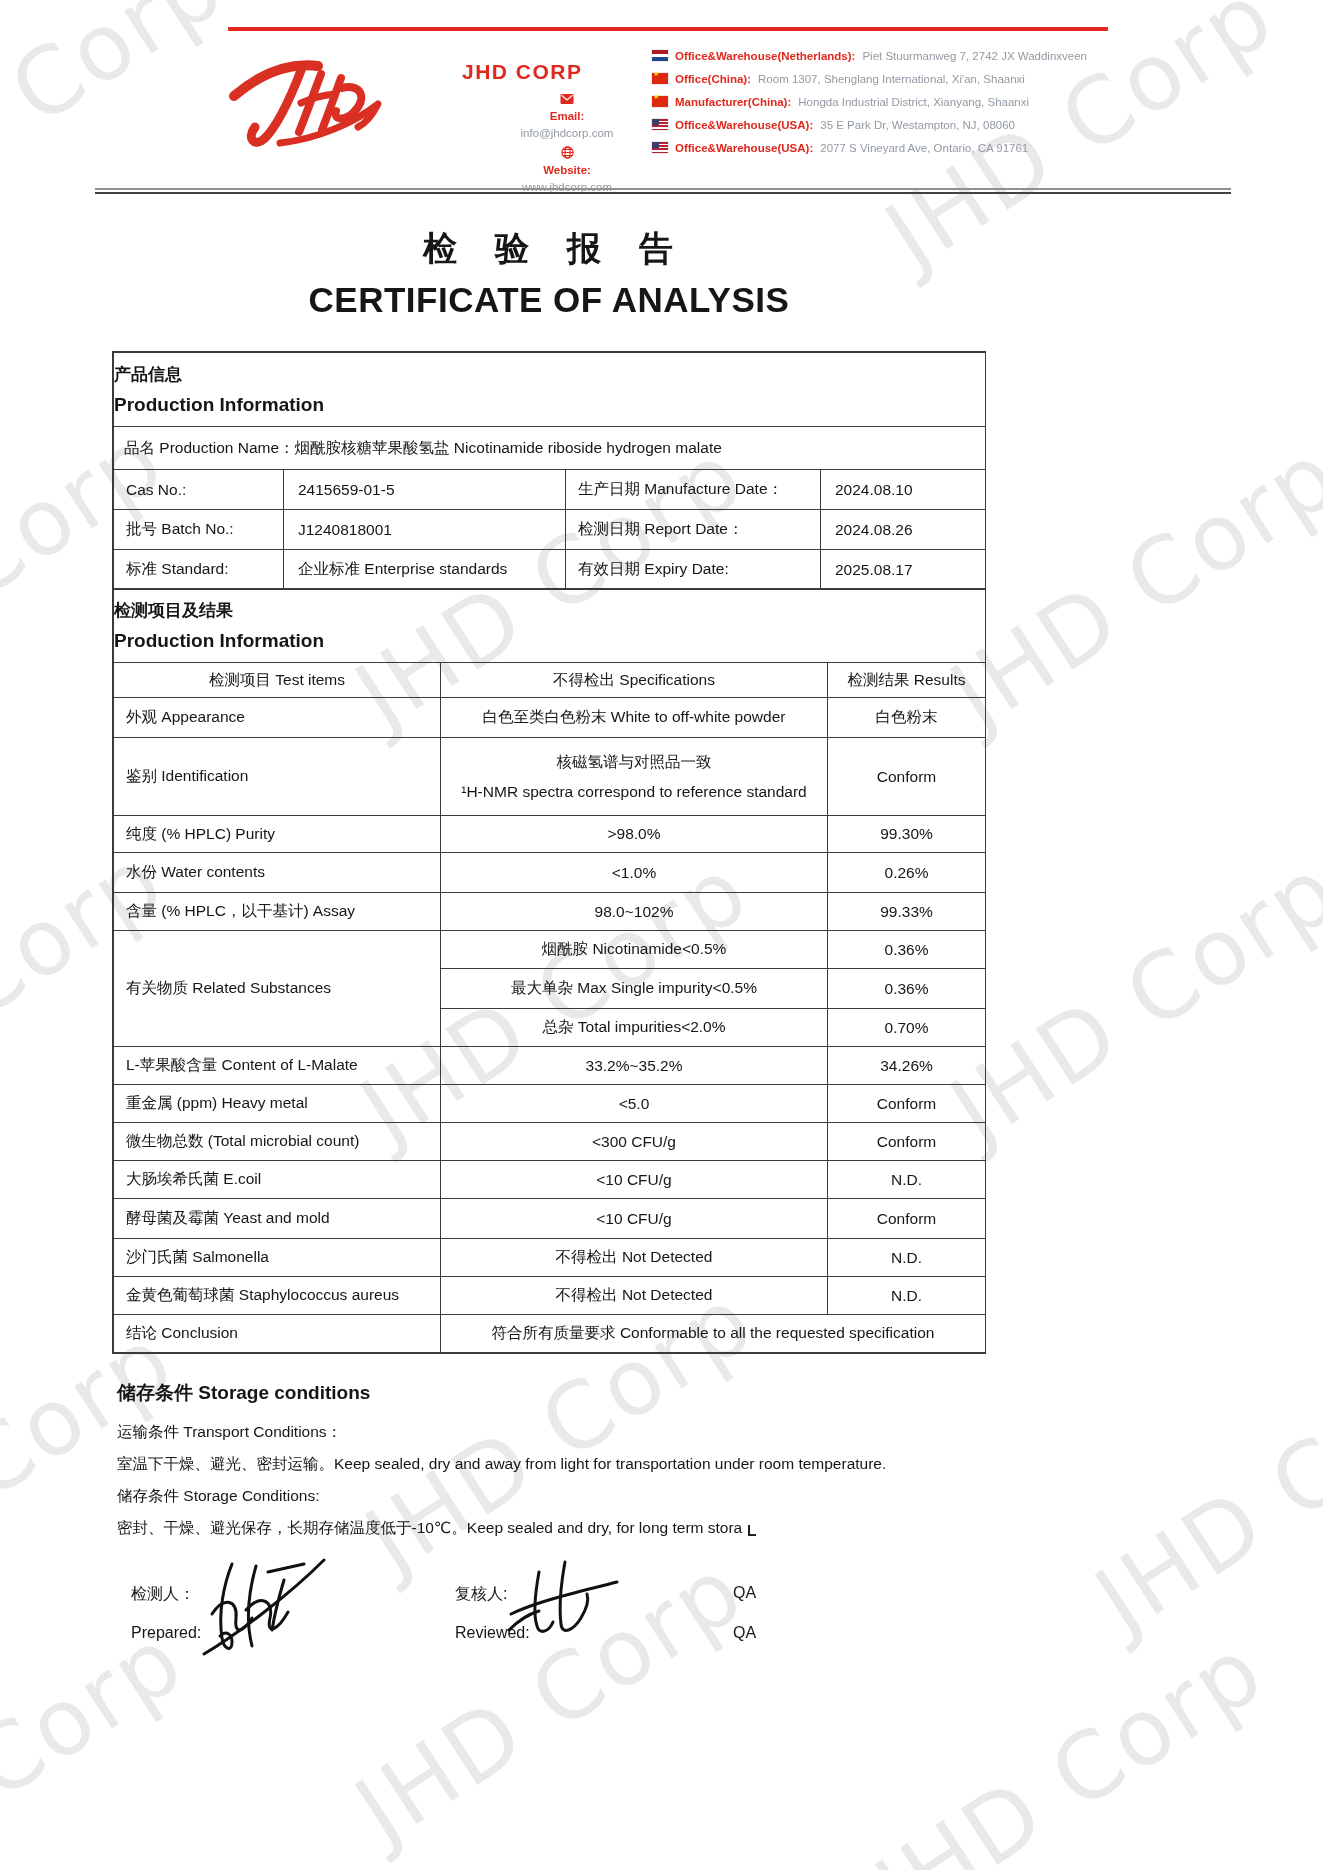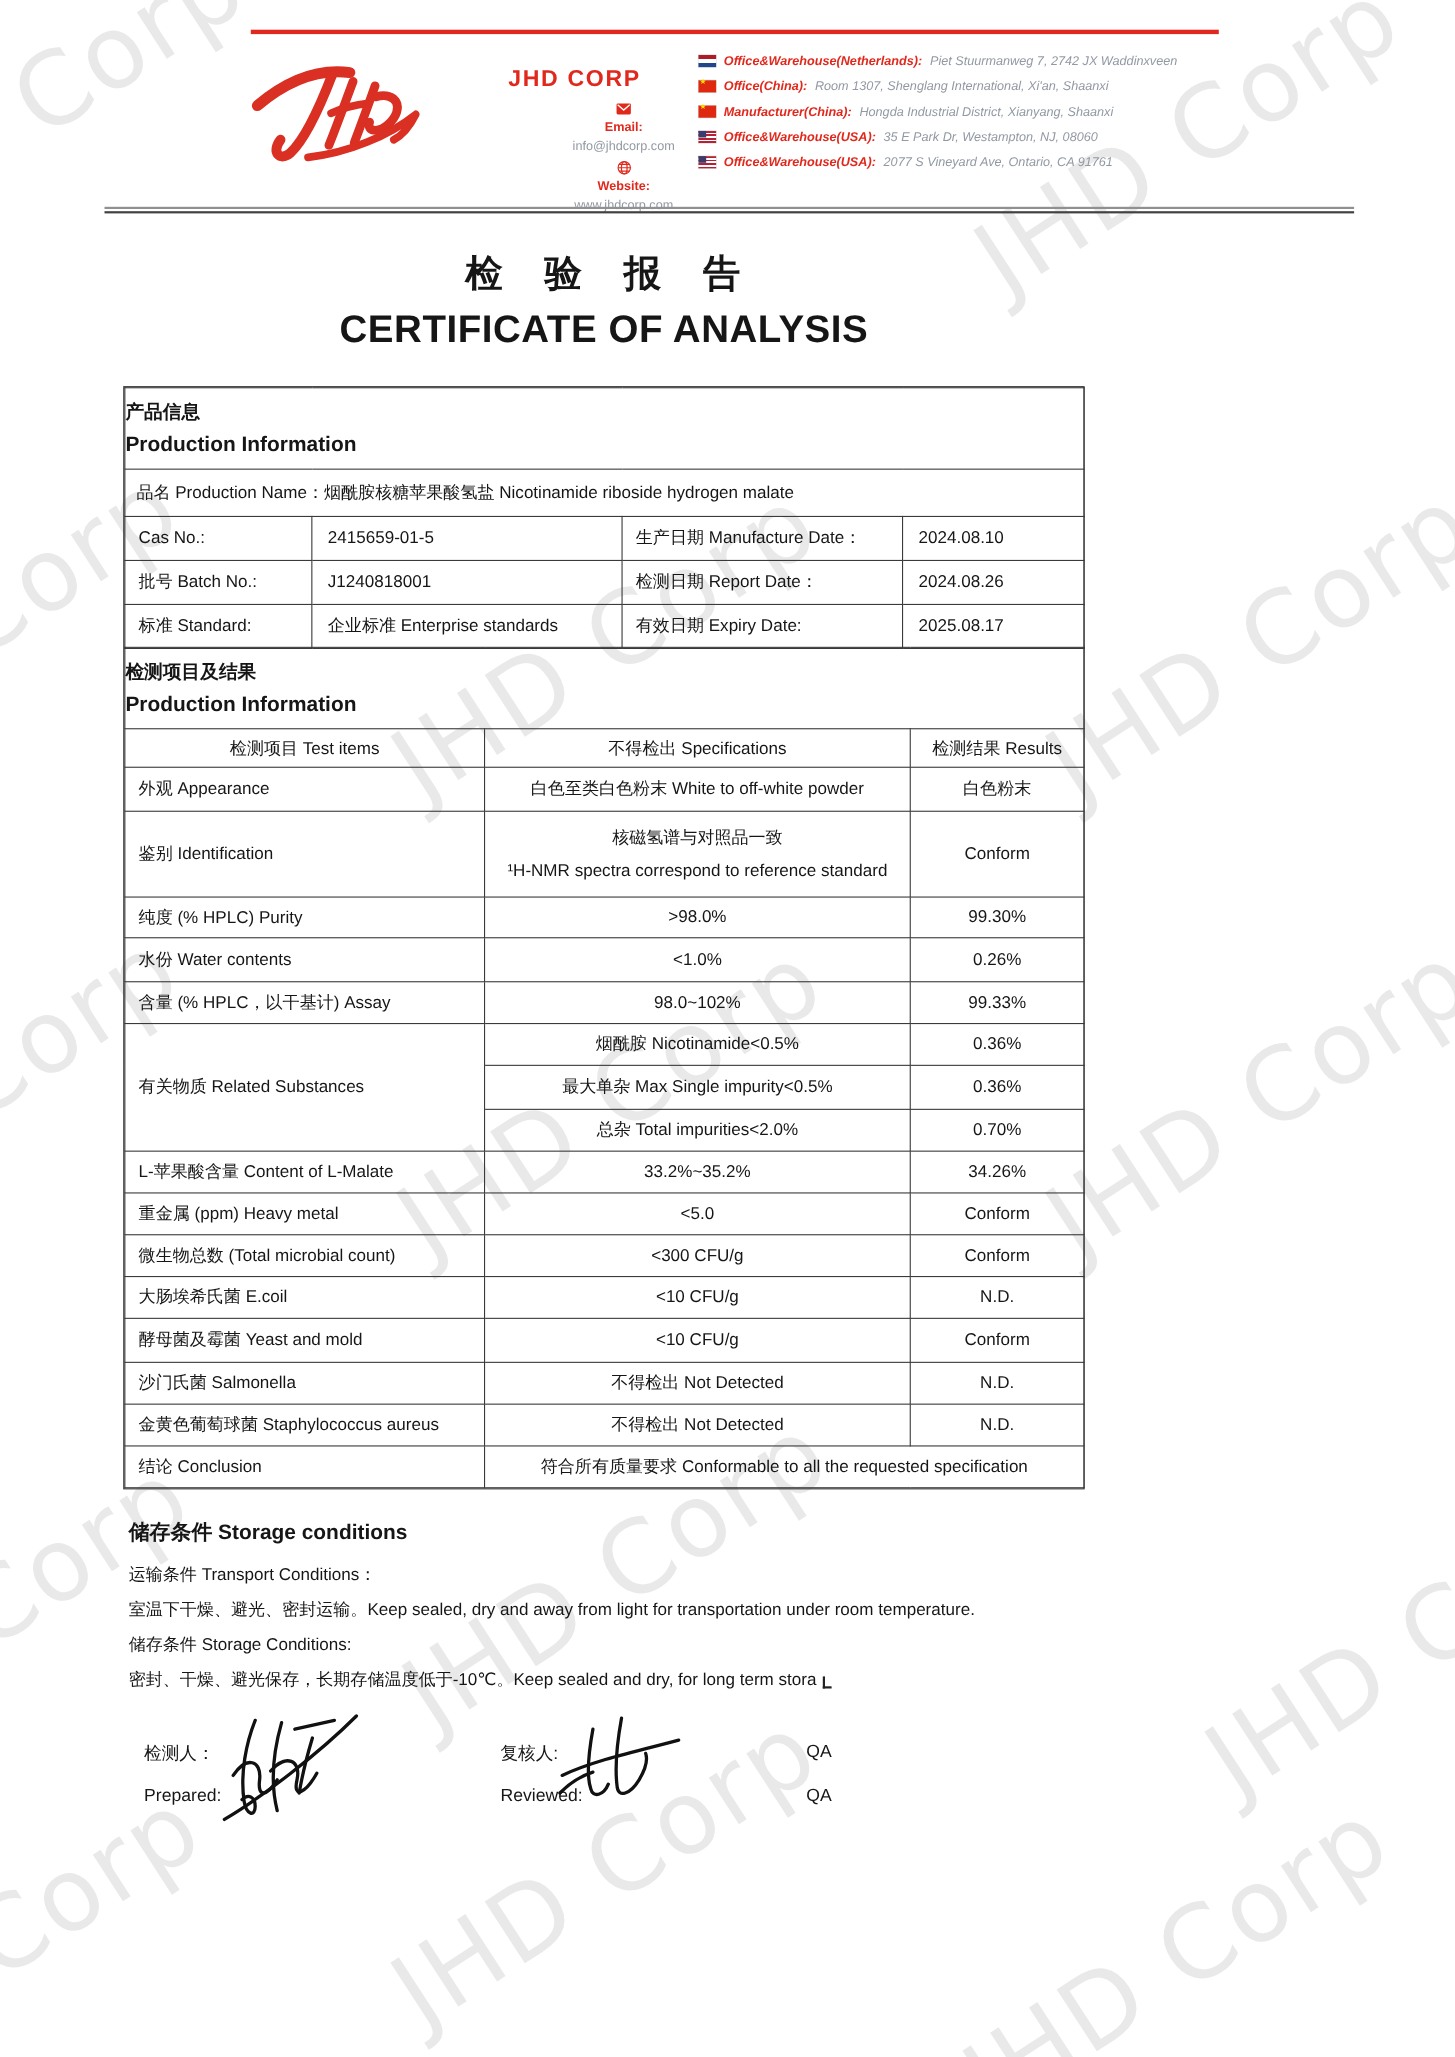--- a/index.html
+++ b/index.html
@@ -12,21 +12,21 @@
       transform:translate(-50%,-50%) rotate(-33deg);pointer-events:none;z-index:0;}
 
   
   .red-line{position:absolute;left:228px;top:27px;width:880px;height:4px;background:#e0281c;}
   .logo-box{position:absolute;left:222px;top:46px;width:170px;height:115px;}
   .company-block{position:absolute;left:462px;top:60px;width:210px;}
   .company-name{color:#e0281c;font-weight:bold;font-size:21px;letter-spacing:1.5px;margin-bottom:9px;}
   .contact-row{display:flex;align-items:center;gap:5px;font-size:11.5px;margin-bottom:7px;flex-direction:column;}
   .contact-label{color:#e0281c;font-weight:bold;}
   .contact-value{color:#9299a3;}
-  .locations{position:absolute;left:635px;top:44px;width:470px;font-style:italic;}
+  .locations{position:absolute;left:652px;top:44px;width:470px;}
   .loc-row{display:flex;align-items:center;gap:7px;font-size:11.5px;height:23px;}
   .loc-label{color:#e0281c;font-weight:bold;white-space:nowrap;}
   .loc-value{color:#9299a3;white-space:nowrap;}
   .flag{width:16px;height:11px;flex:none;box-shadow:0 0 0 0.5px #d8d8d8;position:relative;}
   .flag-netherlands-flag-icon{background:linear-gradient(to bottom,#AE1C28 0 33%,#fff 33% 66%,#21468B 66% 100%);}
   .flag-china-flag-icon{background:#DE2910;}
   .flag-china-flag-icon::after{content:"★";position:absolute;left:1px;top:-3px;color:#FFDE00;font-size:7px;}
   .flag-usa-flag-icon{background:repeating-linear-gradient(to bottom,#B22234 0 1.6px,#fff 1.6px 3.2px);}
   .flag-usa-flag-icon::after{content:"";position:absolute;left:0;top:0;width:7px;height:6px;background:#3C3B6E;}
 

